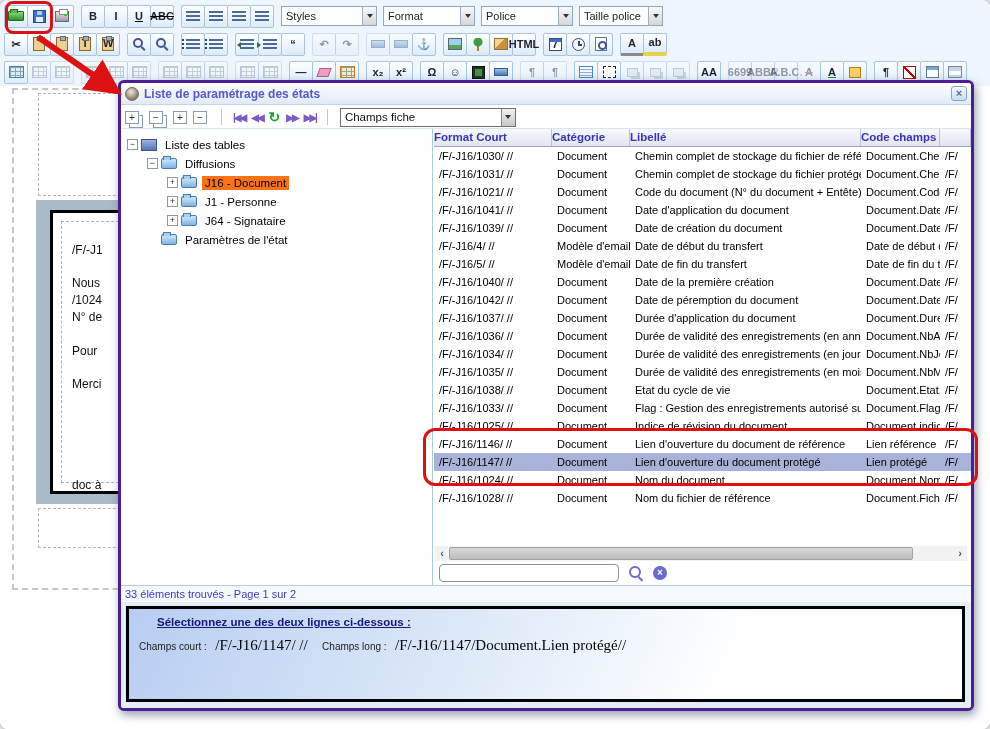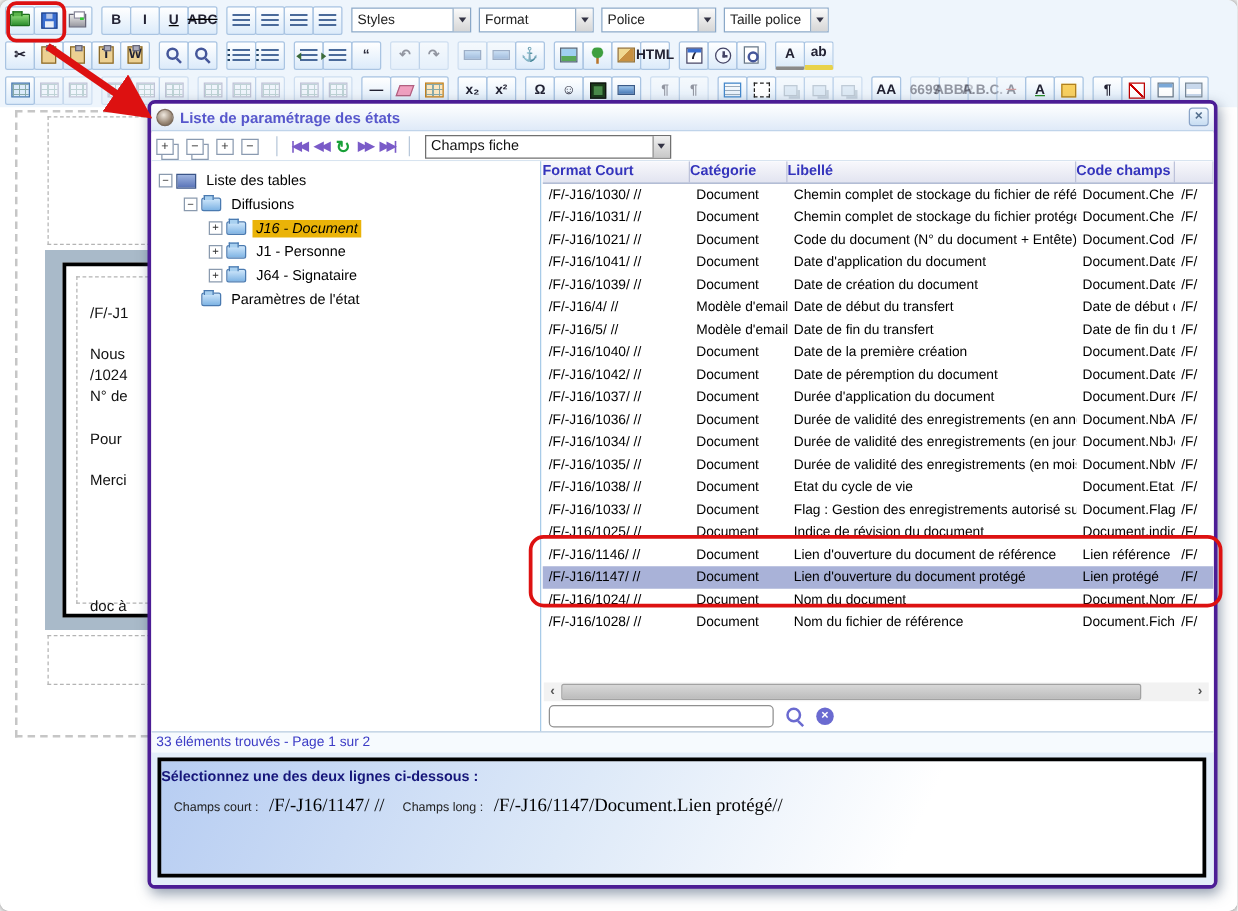--- a/index.html
+++ b/index.html
@@ -108,36 +108,36 @@
     font:bold 11px/13px "Liberation Sans",sans-serif;text-align:center;color:#55708e;cursor:pointer;padding:0;}
   .dlg-tools{position:absolute;left:0;top:23px;right:0;height:23px;background:#fff;display:flex;align-items:center;
     padding-left:4px;border-bottom:1px solid #d8e4f0;}
   .eico{display:inline-flex;align-items:center;justify-content:center;width:14px;height:13px;border:1px solid #8a9ab0;
     background:#fff;font:10px/11px "Liberation Sans",sans-serif;color:#333;margin-right:6px;cursor:pointer;padding:0;}
   .eico.dbl{box-shadow:4px 4px 0 -1px #fff,4px 4px 0 0 #8a9ab0;margin-right:10px;}
   .vsep{width:1px;height:16px;background:#b8c8da;margin:0 8px;}
   .navb{background:none;border:none;cursor:pointer;padding:0 3px;
     font:bold 10px "Liberation Sans",sans-serif;color:#7a5bc8;letter-spacing:-2px;white-space:nowrap;}
   .navb.navr{color:#18a038;font-size:14px;letter-spacing:0;}
-  .filter{display:inline-flex;align-items:center;width:197px;height:19px;border:1px solid #707070;background:#fff;margin-left:4px;cursor:pointer;}
+  .filter{display:inline-flex;align-items:center;width:176px;height:19px;border:1px solid #707070;background:#fff;margin-left:4px;cursor:pointer;}
   .filter-t{flex:1;font:11.5px "Liberation Sans",sans-serif;color:#111;padding:0 4px;}
   .filter .dd{border-left:1px solid #888;background:linear-gradient(#f0f0f0,#c8c8c8);}
   
   .dlg-body{position:absolute;left:0;top:46px;right:0;height:458px;background:#fff;}
   .tree{position:absolute;left:0;top:0;width:312px;bottom:0;border-right:1px solid #a8cbe8;padding-top:6px;}
   .titem{display:flex;align-items:center;height:19px;cursor:pointer;}
   .eb{display:inline-flex;align-items:center;justify-content:center;width:11px;height:11px;border:1px solid #8a9aae;
     background:#fff;font:9px/9px "Liberation Sans",sans-serif;color:#333;flex:0 0 11px;margin-right:3px;}
   .eb:empty{visibility:hidden;}
   .ticon{width:16px;height:12px;position:relative;margin-right:5px;flex:0 0 16px;}
   .ticon.folder{background:linear-gradient(#cfe7fb,#7fb4e4);border:1px solid #4a7ab0;border-radius:2px;height:11px;}
   .ticon.folder::before{content:"";position:absolute;top:-3px;left:1px;width:6px;height:3px;background:#a8d0f0;border:1px solid #4a7ab0;border-bottom:none;}
   .ticon.comp{background:linear-gradient(#9fb4e0,#5a74b8);border:1px solid #3a5488;width:13px;}
   .tlabel{font:11.5px "Liberation Sans",sans-serif;color:#000;padding:1px 3px;white-space:nowrap;}
-  .titem.sel .tlabel{background:#eab308;font-style:italic;}
+  .titem.sel .tlabel{background:#f97316;}
   .tbl{position:absolute;left:313px;top:0;right:0;bottom:0;overflow:hidden;}
   .thead{display:flex;height:18px;background:linear-gradient(#f8f8fc,#e2e4f0);border-bottom:1px solid #9aa8c8;}
   .th{font:bold 11.5px/17px "Liberation Sans",sans-serif;color:#3434bc;text-align:left;border-right:1px solid #bdc2da;
     white-space:nowrap;overflow:hidden;}
   .trw{display:flex;height:18px;cursor:default;}
   .trw.sel{background:#a9b2d8;}
   .c{font:11px/18px "Liberation Sans",sans-serif;color:#000;white-space:nowrap;overflow:hidden;padding-left:5px;}
   .c1{width:118px;flex:0 0 118px;}
   .c2{width:78px;flex:0 0 78px;}
   .c3{width:231px;flex:0 0 231px;}
@@ -154,21 +154,21 @@
   .smag::before{content:"";position:absolute;left:2px;top:2px;width:8px;height:8px;border:2px solid #6a6ad0;border-radius:50%;}
   .smag::after{content:"";position:absolute;left:12px;top:12px;width:6px;height:2px;background:#6a6ad0;transform:rotate(45deg);transform-origin:0 0;}
   .sclear{width:14px;height:14px;margin-left:8px;border-radius:50%;background:#6a6ad0;color:#fff;
     font:bold 10px/14px "Liberation Sans",sans-serif;text-align:center;cursor:pointer;border:none;padding:0;}
   .statusbar{position:absolute;left:0;top:502px;right:0;height:17px;background:#f6fafe;border-top:1px solid #b8cce0;
     font:11px/16px "Liberation Sans",sans-serif;color:#3c3cc6;padding-left:4px;}
   
   .panelzone{position:absolute;left:0;top:519px;right:0;bottom:0;background:#e4eefa;}
   .blackbox{position:absolute;left:5px;top:4px;right:6px;bottom:6px;border:3px solid #000;
     background:linear-gradient(115deg,#b7cdf2 0%,#dde9f8 40%,#ffffff 72%);}
-  .bb-head{position:absolute;left:0;top:7px;font:bold 11.5px "Liberation Sans",sans-serif;color:#16167a;}
+  .bb-head{position:absolute;left:28px;top:7px;font:bold 11.5px "Liberation Sans",sans-serif;color:#16167a;text-decoration:underline;}
   .bb-line{position:absolute;left:10px;top:27px;white-space:nowrap;}
   .bb-lab{font:10px "Liberation Sans",sans-serif;color:#222;}
   .bb-val{font:15px "Liberation Serif",serif;color:#000;}
   .bb-tip{position:absolute;left:10px;top:66px;font:11.5px "Liberation Sans",sans-serif;color:#5065d8;}
   
   .redbox{position:absolute;border:3px solid #dd1111;border-radius:8px;pointer-events:none;}
   .redbox.r1{left:5px;top:1px;width:48px;height:33px;}
   .redbox.r2{left:423px;top:428px;width:555px;height:58px;border-radius:12px;}
   .red-arrow{position:absolute;left:0;top:0;pointer-events:none;}
 </style>

